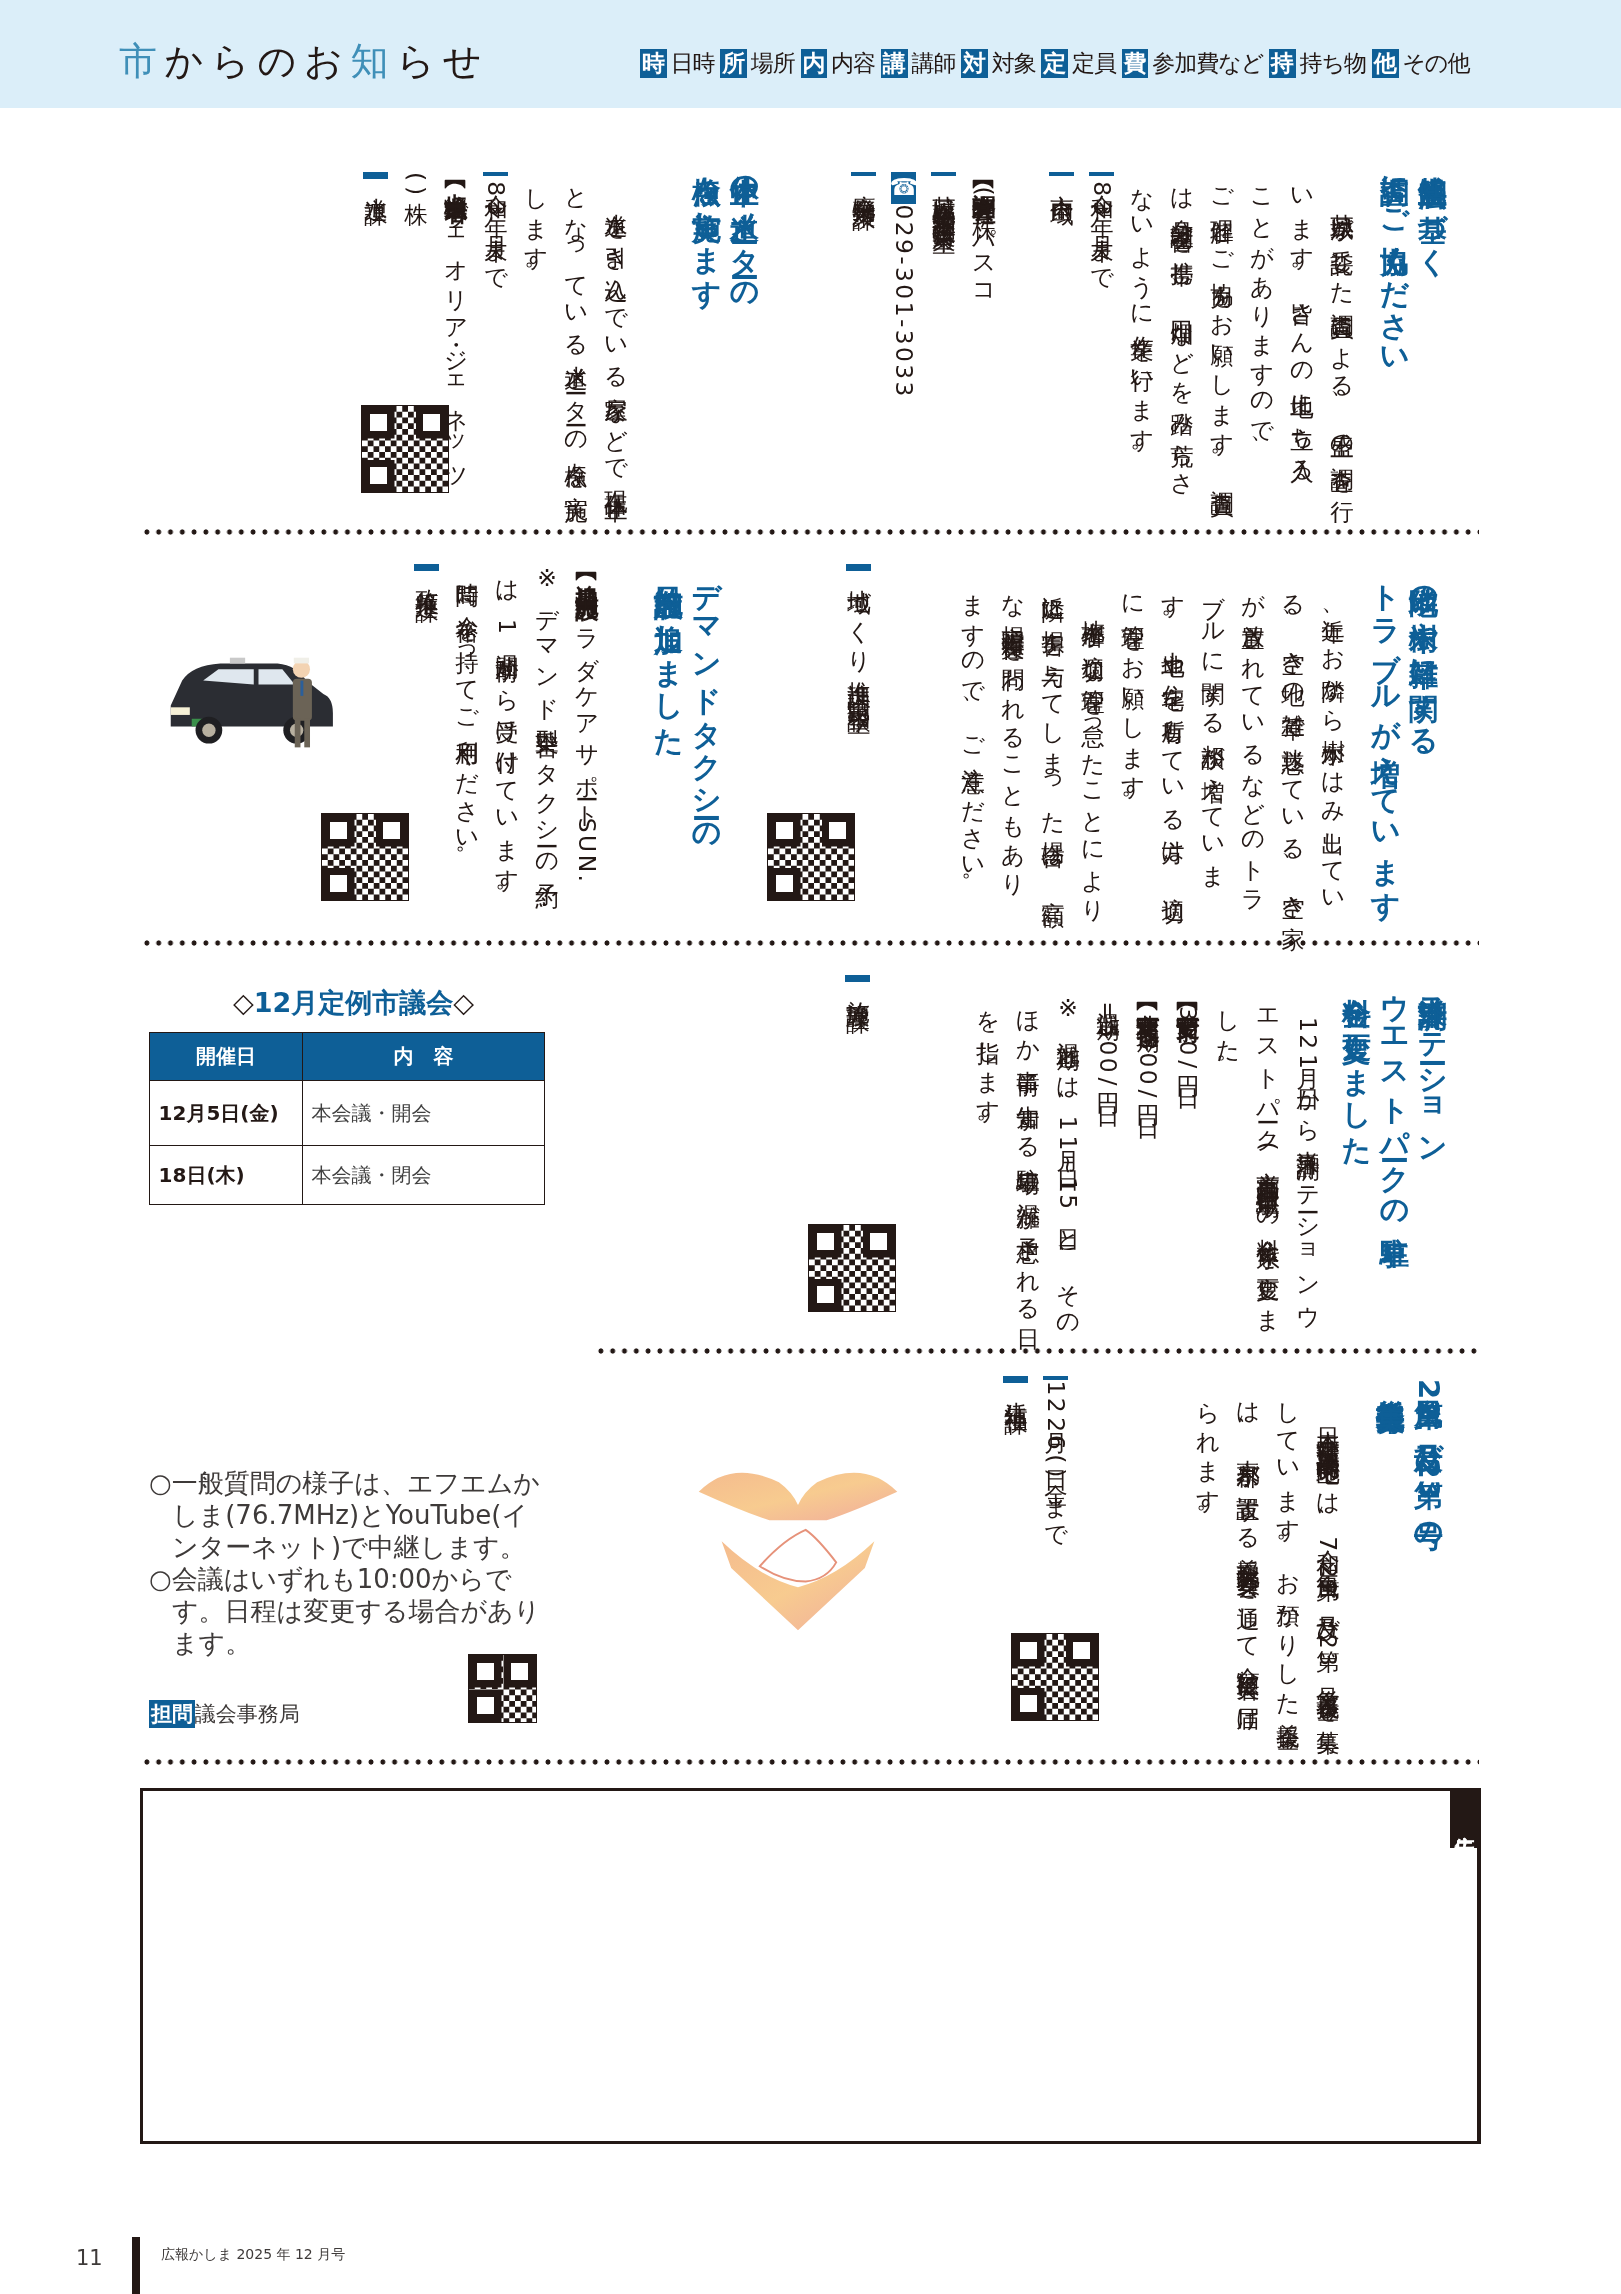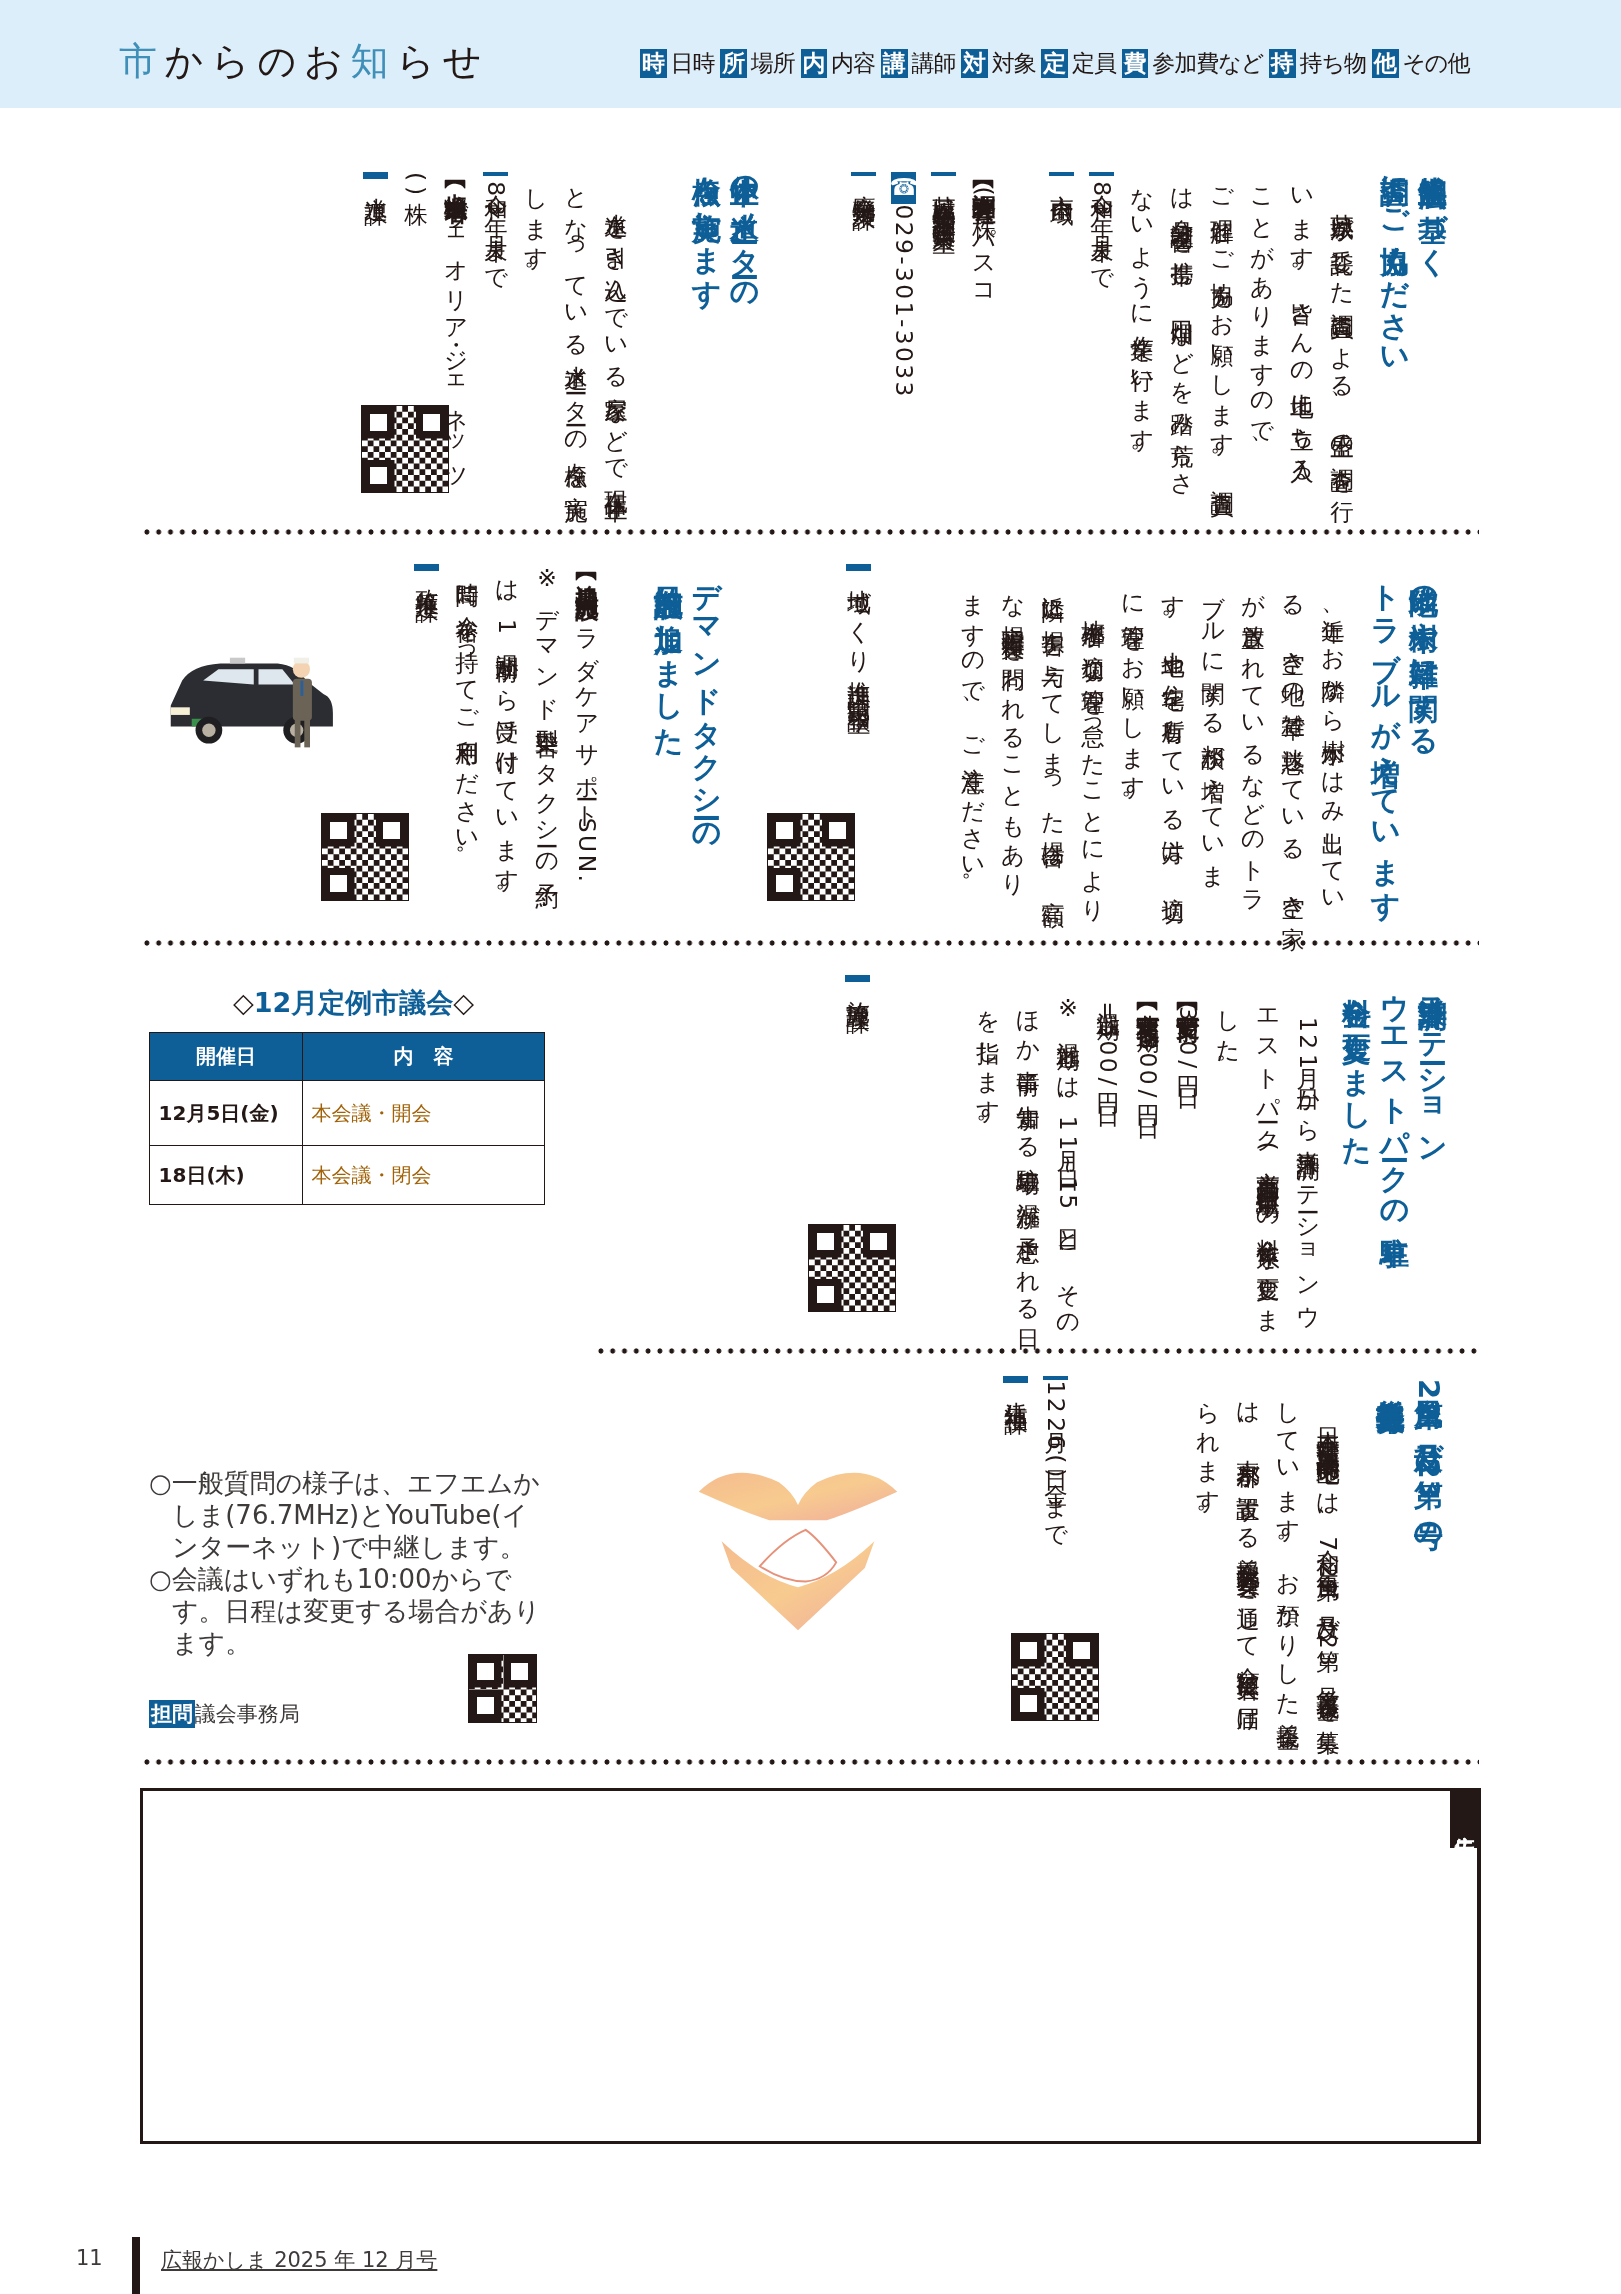--- a/index.html
+++ b/index.html
@@ -39,34 +39,34 @@
   .taxi { position: absolute; left: 163px; top: 631px; width: 191px; height: 124px; }
 
   
   .council-title { position: absolute; left: 148px; top: 985px; width: 411px; text-align: center; font-size: 27px; font-weight: bold; color: #0e5f97; }
   .council-title .dia { color: #231815; font-weight: normal; }
   table.council { position: absolute; left: 149px; top: 1032px; width: 396px; border-collapse: collapse; font-size: 20px; }
   table.council th { background: #0e5f97; color: #fff; height: 48px; font-weight: bold; font-size: 20px; border: 1.9px solid #231815; }
   table.council th + th { border-left: 1.9px solid #ffffff; }
   table.council td { border: 1.9px solid #231815; padding: 3.8px 8.6px; vertical-align: middle; line-height: 34px; color: #231815; }
   table.council td.date { width: 153px; font-weight: 600; }
-  table.council td.content { color: #a16207; }
+  table.council td.content { color: #404040; }
   .notes { position: absolute; left: 149px; top: 1467px; width: 401px; font-size: 26px; line-height: 32px; color: #3e3a39; }
   .notes .note { padding-left: 23px; text-indent: -23px; }
   .contact-line { position: absolute; font-size: 21px; color: #3e3a39; }
   .contact-line .tag { display: inline-block; background: #0e5f97; color: #fff; font-weight: bold; padding: 0 1.9px; }
 
   
   .adbox { position: absolute; left: 140px; top: 1788px; width: 1341px; height: 356px; border: 3.8px solid #231815; border-right-width: 4.8px; }
   .ad-tag { position: absolute; right: -1.9px; top: -1.9px; width: 29px; height: 59px; background: #231815; color: #fff; font-size: 20px; font-weight: bold; writing-mode: vertical-rl; text-align: center; line-height: 29px; padding-top: 2.9px; }
 
   
   .footer-page { position: absolute; left: 76px; top: 2246px; font-size: 21px; color: #3e3a39; }
   .footer-bar { position: absolute; left: 132px; top: 2237px; width: 7.6px; height: 57px; background: #231815; }
-  .footer-text { position: absolute; left: 161px; top: 2246px; font-size: 21px; color: #3e3a39; text-decoration: underline; }
+  .footer-text { position: absolute; left: 161px; top: 2246px; font-size: 14px; color: #3e3a39; }
 </style>
 </head>
 <body>
 
 <div class="header">
   <div class="header-title">
     <span class="accent">市</span><span>からのお</span><span class="accent">知</span><span>らせ</span>
   </div>
   <div class="legend">
     <span class="badge">時</span>

